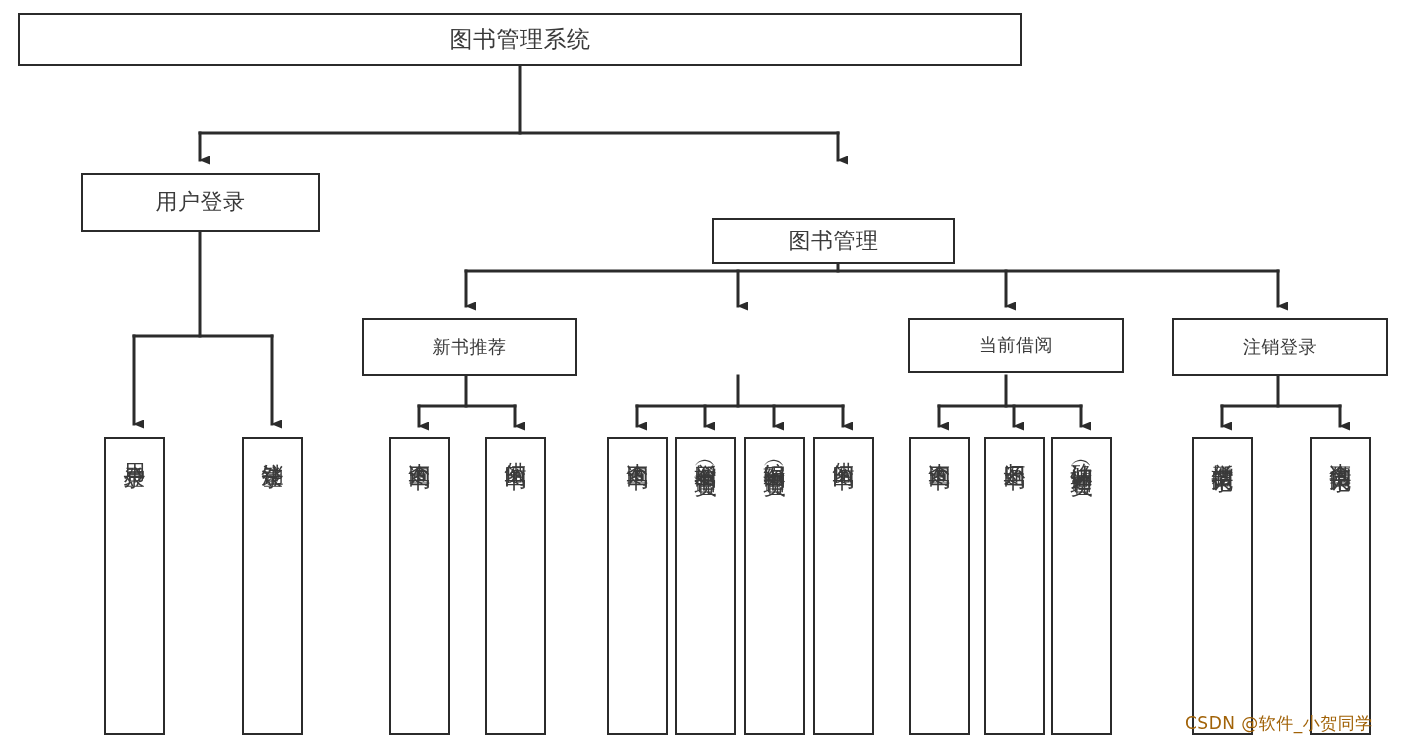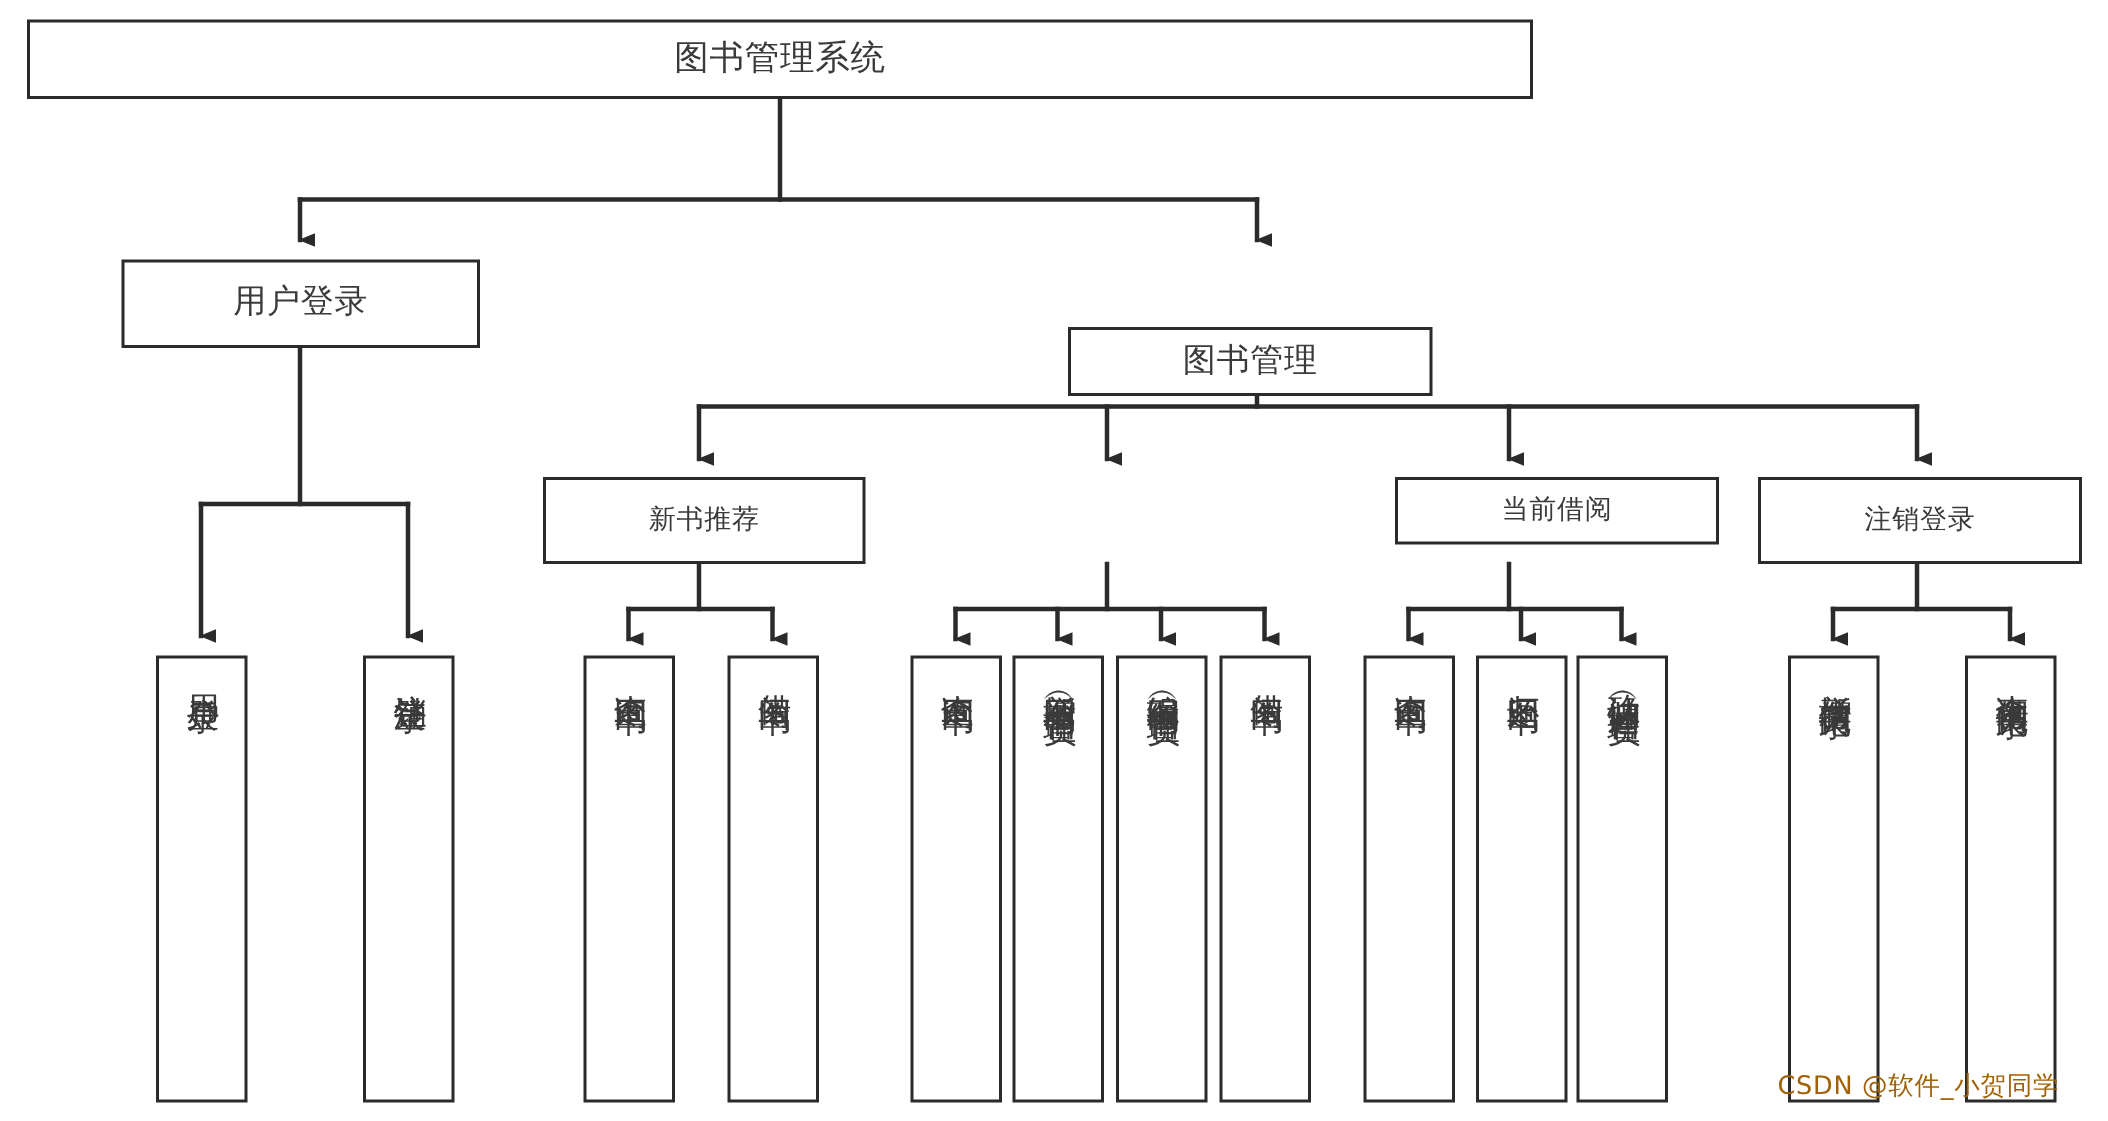--- a/index.html
+++ b/index.html
@@ -136,21 +136,21 @@
   <div class="node-box node-level2" style="left:81px; top:173px; width:239px; height:59px;">
     <span class="node-label">用户登录</span>
   </div>
   <div class="node-box node-level2" style="left:712px; top:173px; width:243px; height:46px;margin-top:45px;">
     <span class="node-label">图书管理</span>
   </div>
 
   <div class="node-box node-level3" style="left:362px; top:318px; width:215px; height:58px;">
     <span class="node-label">新书推荐</span>
   </div>
-  <div class="node-box node-level3" style="left:930px; top:318px; width:216px; height:45px;">
+  <div class="node-box node-level3" style="left:908px; top:318px; width:216px; height:55px;">
     <span class="node-label">当前借阅</span>
   </div>
   <div class="node-box node-level3" style="left:1172px; top:318px; width:216px; height:58px;">
     <span class="node-label">注销登录</span>
   </div>
 
   <div class="node-box node-leaf" style="left:104px; top:437px; width:61px; height:298px;">
     <span class="node-label">用户登录</span>
   </div>
   <div class="node-box node-leaf" style="left:242px; top:437px; width:61px; height:298px;">

